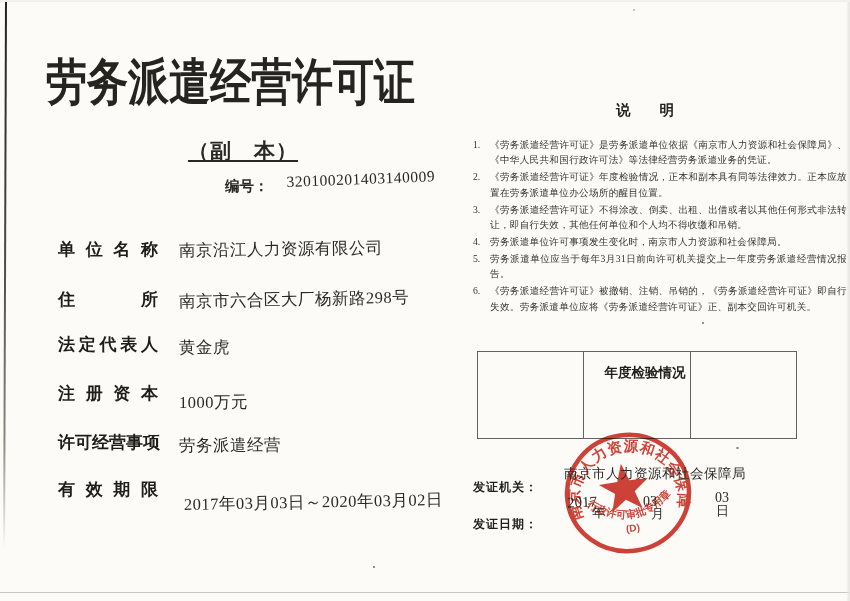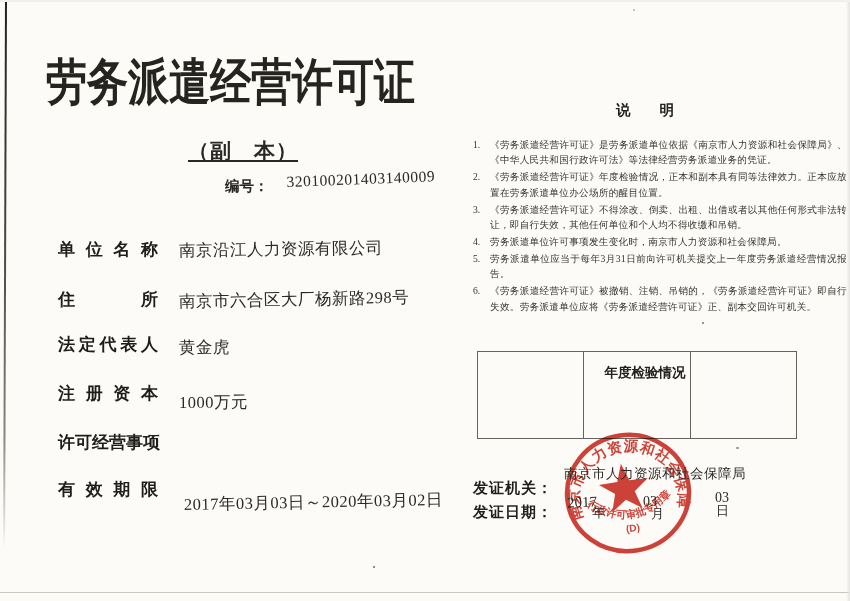--- a/index.html
+++ b/index.html
@@ -63,21 +63,21 @@
     left:555px;top:328px;width:180px;text-align:center;
     font-size:13.5px;font-weight:bold;color:#22211d;white-space:nowrap;margin-top:36px;
   }
   .inspect-table{
     left:477px;top:351px;width:318px;height:86px;
     border:1px solid #63635b;display:flex;background:transparent;z-index:1;
   }
   .inspect-cell{flex:1;border-right:1px solid #63635b;}
   .inspect-cell:last-child{border-right:none;}
   .issue-label{
-    font-size:15px;font-weight:bold;color:#211f1b;white-space:nowrap;letter-spacing:1px;z-index:6;
+    font-size:12px;font-weight:bold;color:#211f1b;white-space:nowrap;letter-spacing:1px;z-index:6;
   }
   .authority-value{
     left:564px;top:465px;font-family:"Liberation Serif", serif;
     font-size:13.5px;color:#2b2a26;white-space:nowrap;letter-spacing:0.5px;z-index:6;
   }
   .date-part{
     font-family:"Liberation Serif", serif;color:#2b2a26;white-space:nowrap;z-index:6;
   }
   
   .seal{
@@ -148,20 +148,21 @@
   </div>
   <div class="abs field-row" style="top:433px;">
     <div class="field-label">
         <span>许</span>
         <span>可</span>
         <span>经</span>
         <span>营</span>
         <span>事</span>
         <span>项</span>
       </div>
+    <div class="field-value" style="top:3px;transform:rotate(-0.4deg);transform-origin:left center;">劳务派遣经营</div>
   </div>
   <div class="abs field-row" style="top:480px;">
     <div class="field-label">
         <span>有</span>
         <span>效</span>
         <span>期</span>
         <span>限</span>
       </div>
     <div class="field-value" style="left:184px;top:15px;transform:rotate(-1.1deg);transform-origin:left center;">2017年03月03日～2020年03月02日</div>
   </div>
@@ -196,21 +197,21 @@
 
   <div class="abs inspect-heading">年度检验情况</div>
   <div class="abs inspect-table">
     <div class="inspect-cell"></div>
     <div class="inspect-cell"></div>
     <div class="inspect-cell"></div>
   </div>
 
   <div class="abs issue-label" style="left:473px;top:479px;">发证机关：</div>
   <div class="abs authority-value">南京市人力资源和社会保障局</div>
-  <div class="abs issue-label" style="left:473px;top:503px;">发证日期：</div>
+  <div class="abs issue-label" style="left:473px;top:516px;">发证日期：</div>
   <span class="abs date-part" style="left:567px;top:494px;font-size:15px;transform:rotate(-2.5deg);">2017</span>
   <span class="abs date-part" style="left:592px;top:504px;font-size:13px;">年</span>
   <span class="abs date-part" style="left:643px;top:494px;font-size:14px;">03</span>
   <span class="abs date-part" style="left:651px;top:505px;font-size:13px;">月</span>
   <span class="abs date-part" style="left:715px;top:490px;font-size:14px;">03</span>
   <span class="abs date-part" style="left:716px;top:502px;font-size:13px;">日</span>
 
   <svg class="abs seal" width="134" height="126" viewBox="0 0 134 126">
     <g transform="rotate(-8 67 62)">
       <ellipse cx="67" cy="62" rx="61" ry="58" fill="none" style="stroke:var(--stamp-red);" stroke-width="4.5"></ellipse>

